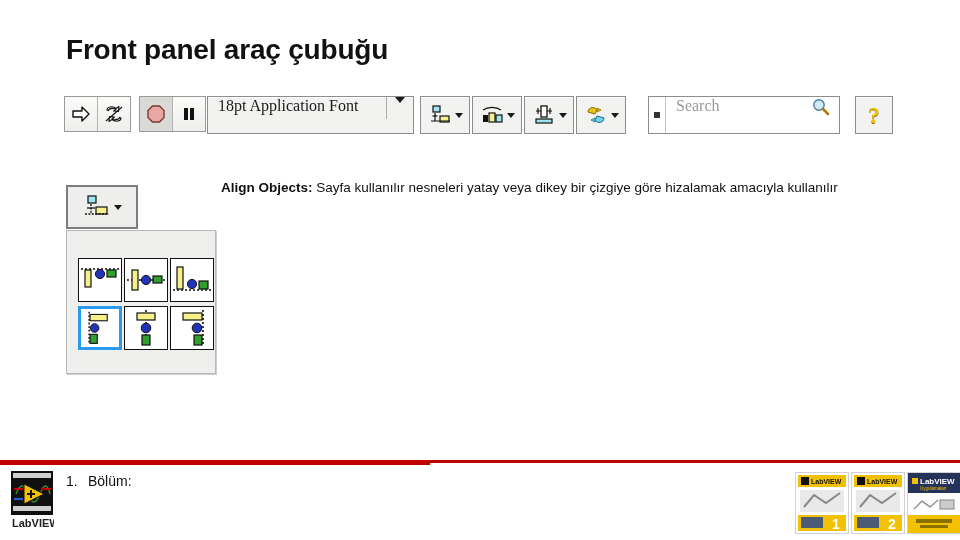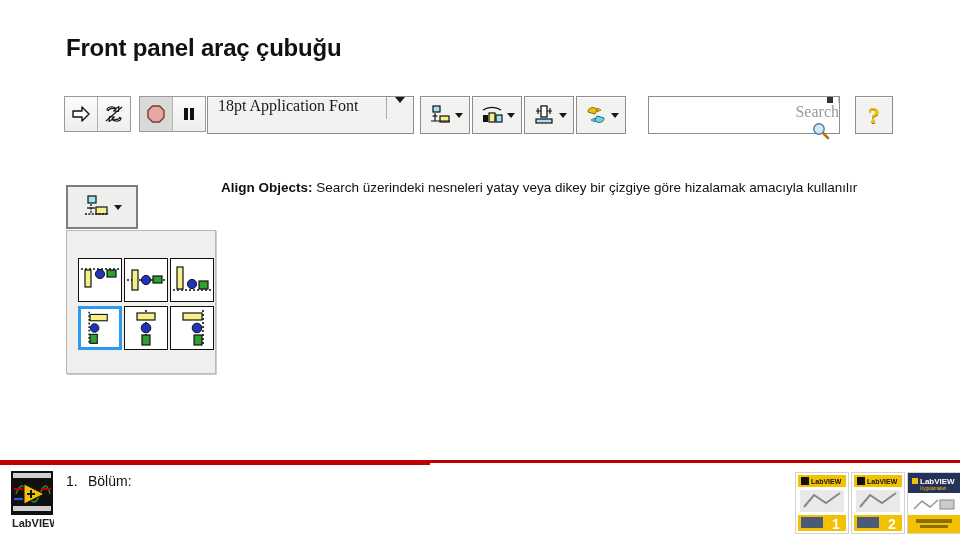--- a/index.html
+++ b/index.html
@@ -4,21 +4,21 @@
 <style>
   html,body{margin:0;padding:0;}
   body{
     width:960px;height:540px;background:#ffffff;
     font-family:"Liberation Sans",sans-serif;
     overflow:hidden;position:relative;
   }
   
   .slide-title{
     position:absolute;left:66px;top:34px;
-    font-size:24px;font-weight:bold;color:#111111;
+    font-size:28px;font-weight:bold;color:#111111;
     letter-spacing:-0.2px;white-space:nowrap;
   }
   
   .toolbar{
     position:absolute;left:64px;top:96px;
     display:flex;align-items:center;gap:8px;
   }
   .tb-group{
     display:flex;align-items:stretch;
     border:1px solid #9a9a9a;background:#f0f0ee;
@@ -51,21 +51,21 @@
   .arrange-btn{
     position:absolute;top:96px;height:36px;width:48px;
     border:1px solid #8d8d8d;background:#f2f2f0;
     display:flex;align-items:center;justify-content:center;gap:3px;
     box-shadow:inset 0 1px 0 #ffffff;
   }
   
   .search-box{
     position:absolute;left:648px;top:96px;width:190px;height:36px;
     border:1px solid #8d8d8d;background:#ffffff;
-    display:flex;align-items:flex-end;flex-direction:column;
+    display:flex;align-items:flex-start;
   }
   .search-box .anchor{
     width:16px;height:100%;display:flex;align-items:center;justify-content:center;
     border-right:1px solid #c6c6c6;
   }
   .search-box .sq{width:6px;height:6px;background:#333;}
   .search-text{flex:1;padding-left:10px;font-size:16px;color:#9a9a9a;font-family:"Liberation Serif",serif;}
   .help-btn{
     position:absolute;left:855px;top:96px;width:36px;height:36px;
     border:1px solid #8d8d8d;background:#f2f2f0;
@@ -226,21 +226,21 @@
       <path d="M12 12 L17 17" stroke="#b5760f" stroke-width="2.6" stroke-linecap="round"></path>
     </svg>
   </span>
 </div>
 
 <div class="help-btn">
   <span class="help-q">?</span>
 </div>
 
 <div class="desc">
-  <b>Align Objects:</b><span> Search üzerindeki nesneleri yatay veya dikey bir çizgiye göre hizalamak amacıyla kullanılır</span>
+  <b>Align Objects:</b><span> Sayfa kullanılır nesneleri yatay veya dikey bir çizgiye göre hizalamak amacıyla kullanılır</span>
 </div>
 
 <div class="align-launch">
   <span>
     <svg width="30" height="26" viewBox="0 0 30 26">
       <rect x="6" y="2" width="8" height="7" fill="#9fe4f0" stroke="#111" stroke-width="1.2"></rect>
       <rect x="14" y="13" width="11" height="7" fill="#f6f08a" stroke="#111" stroke-width="1.2"></rect>
       <path d="M9 10 V19 M3 20 H27" stroke="#111" stroke-width="1.3" stroke-dasharray="2 1.4"></path>
       <path d="M5 14 H13" stroke="#111" stroke-width="1.3"></path>
     </svg>

